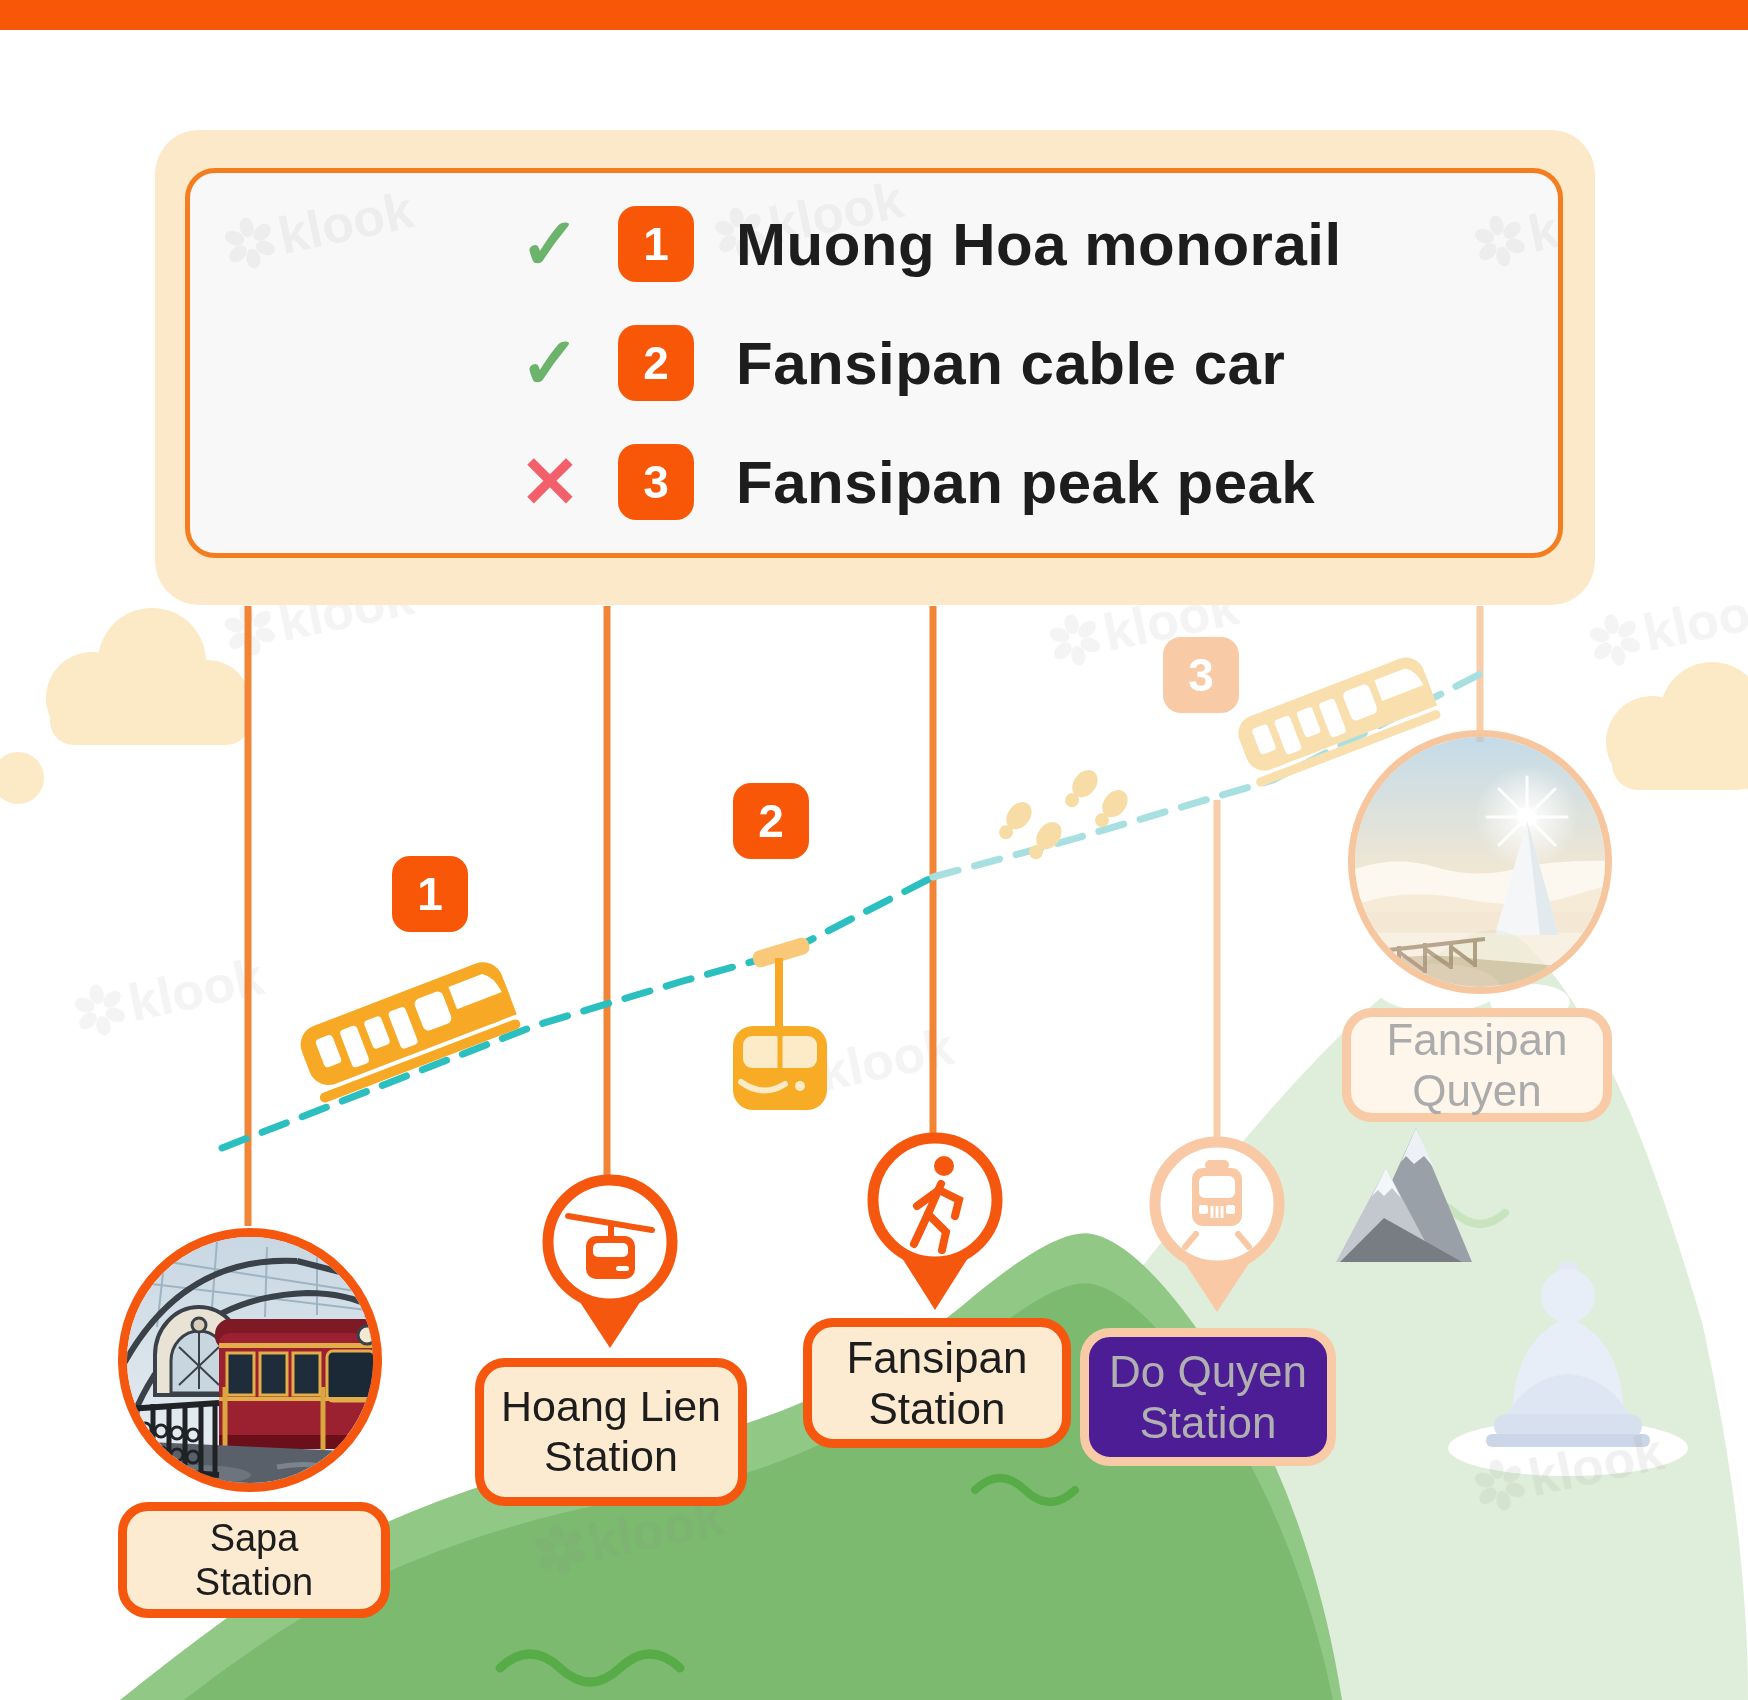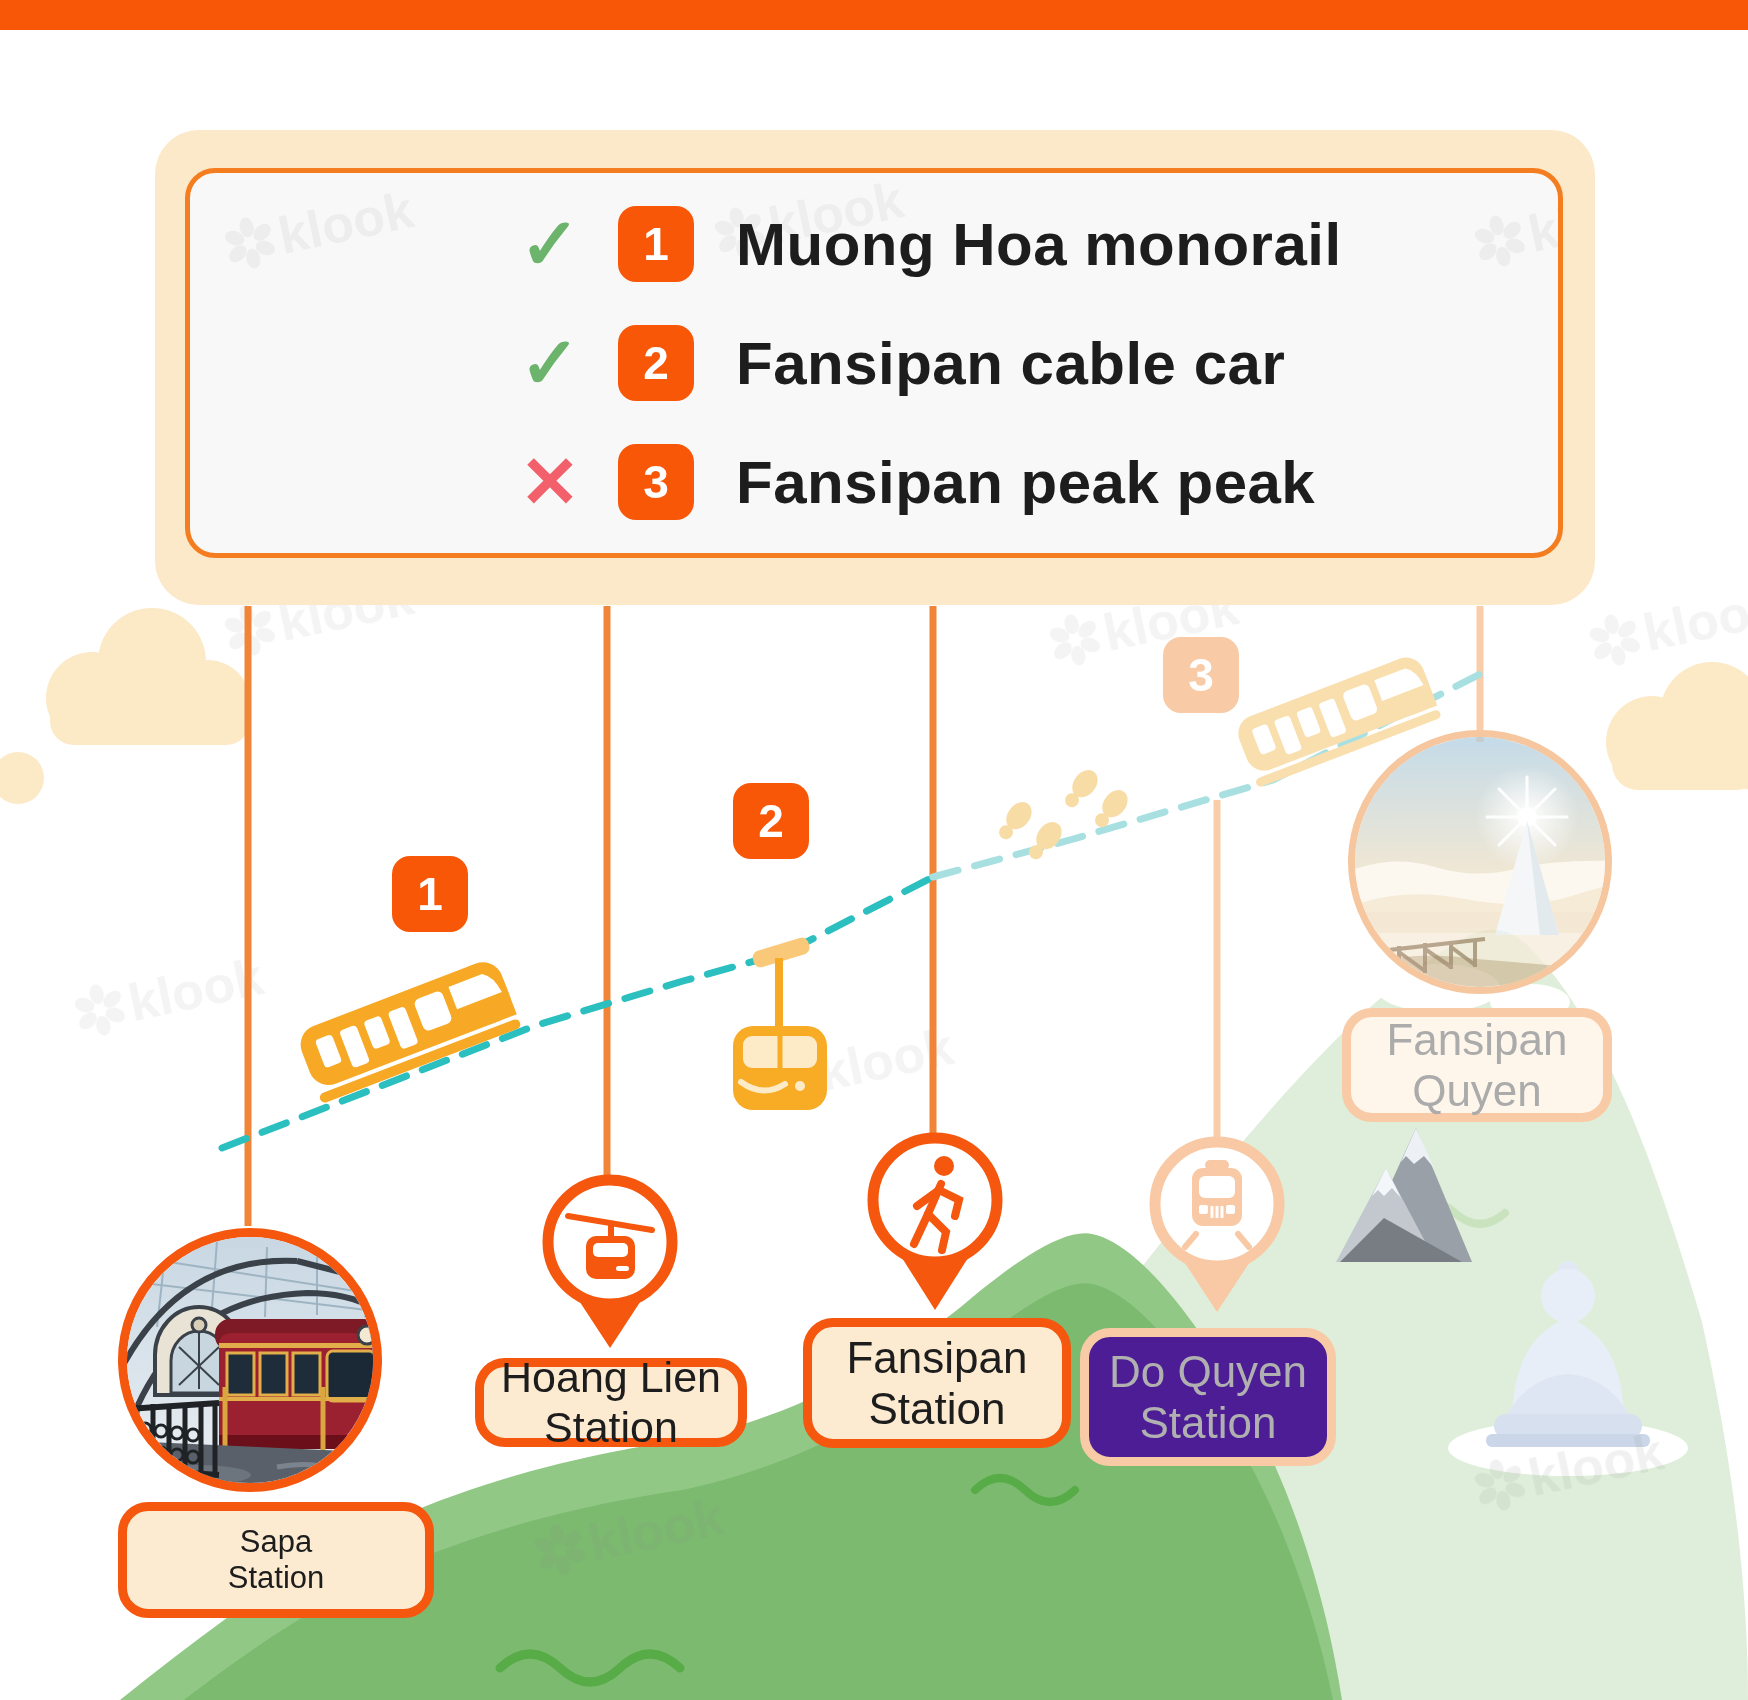--- a/index.html
+++ b/index.html
@@ -382,26 +382,26 @@
         <line x1="120" y1="202" x2="120" y2="230"></line>
         <line x1="18" y1="218" x2="44" y2="238"></line>
           <line x1="44" y1="215" x2="70" y2="234"></line>
         <line x1="70" y1="212" x2="96" y2="230"></line>
           <line x1="96" y1="210" x2="120" y2="228"></line>
       </g>
       <polygon points="208,264 232,224 264,242 264,264" fill="#B9A687"></polygon>
     </svg>
   </div>
 
-  <div class="station-label" style="left:118px;top:1502px;width:316px;height:116px;font-size:31px">
+  <div class="station-label" style="left:118px;top:1502px;width:272px;height:116px;font-size:38px">
     <span>Sapa</span>
     <span>Station</span>
   </div>
 
-  <div class="station-label" style="left:475px;top:1358px;width:272px;height:89px;font-size:43px">
+  <div class="station-label" style="left:475px;top:1358px;width:272px;height:148px;font-size:43px">
     <span>Hoang Lien</span>
     <span>Station</span>
   </div>
 
   <div class="station-label" style="left:803px;top:1318px;width:268px;height:130px;font-size:44px">
     <span>Fansipan</span>
     <span>Station</span>
   </div>
 
   <div class="station-label faded" style="left:1080px;top:1328px;width:256px;height:138px;font-size:44px">

